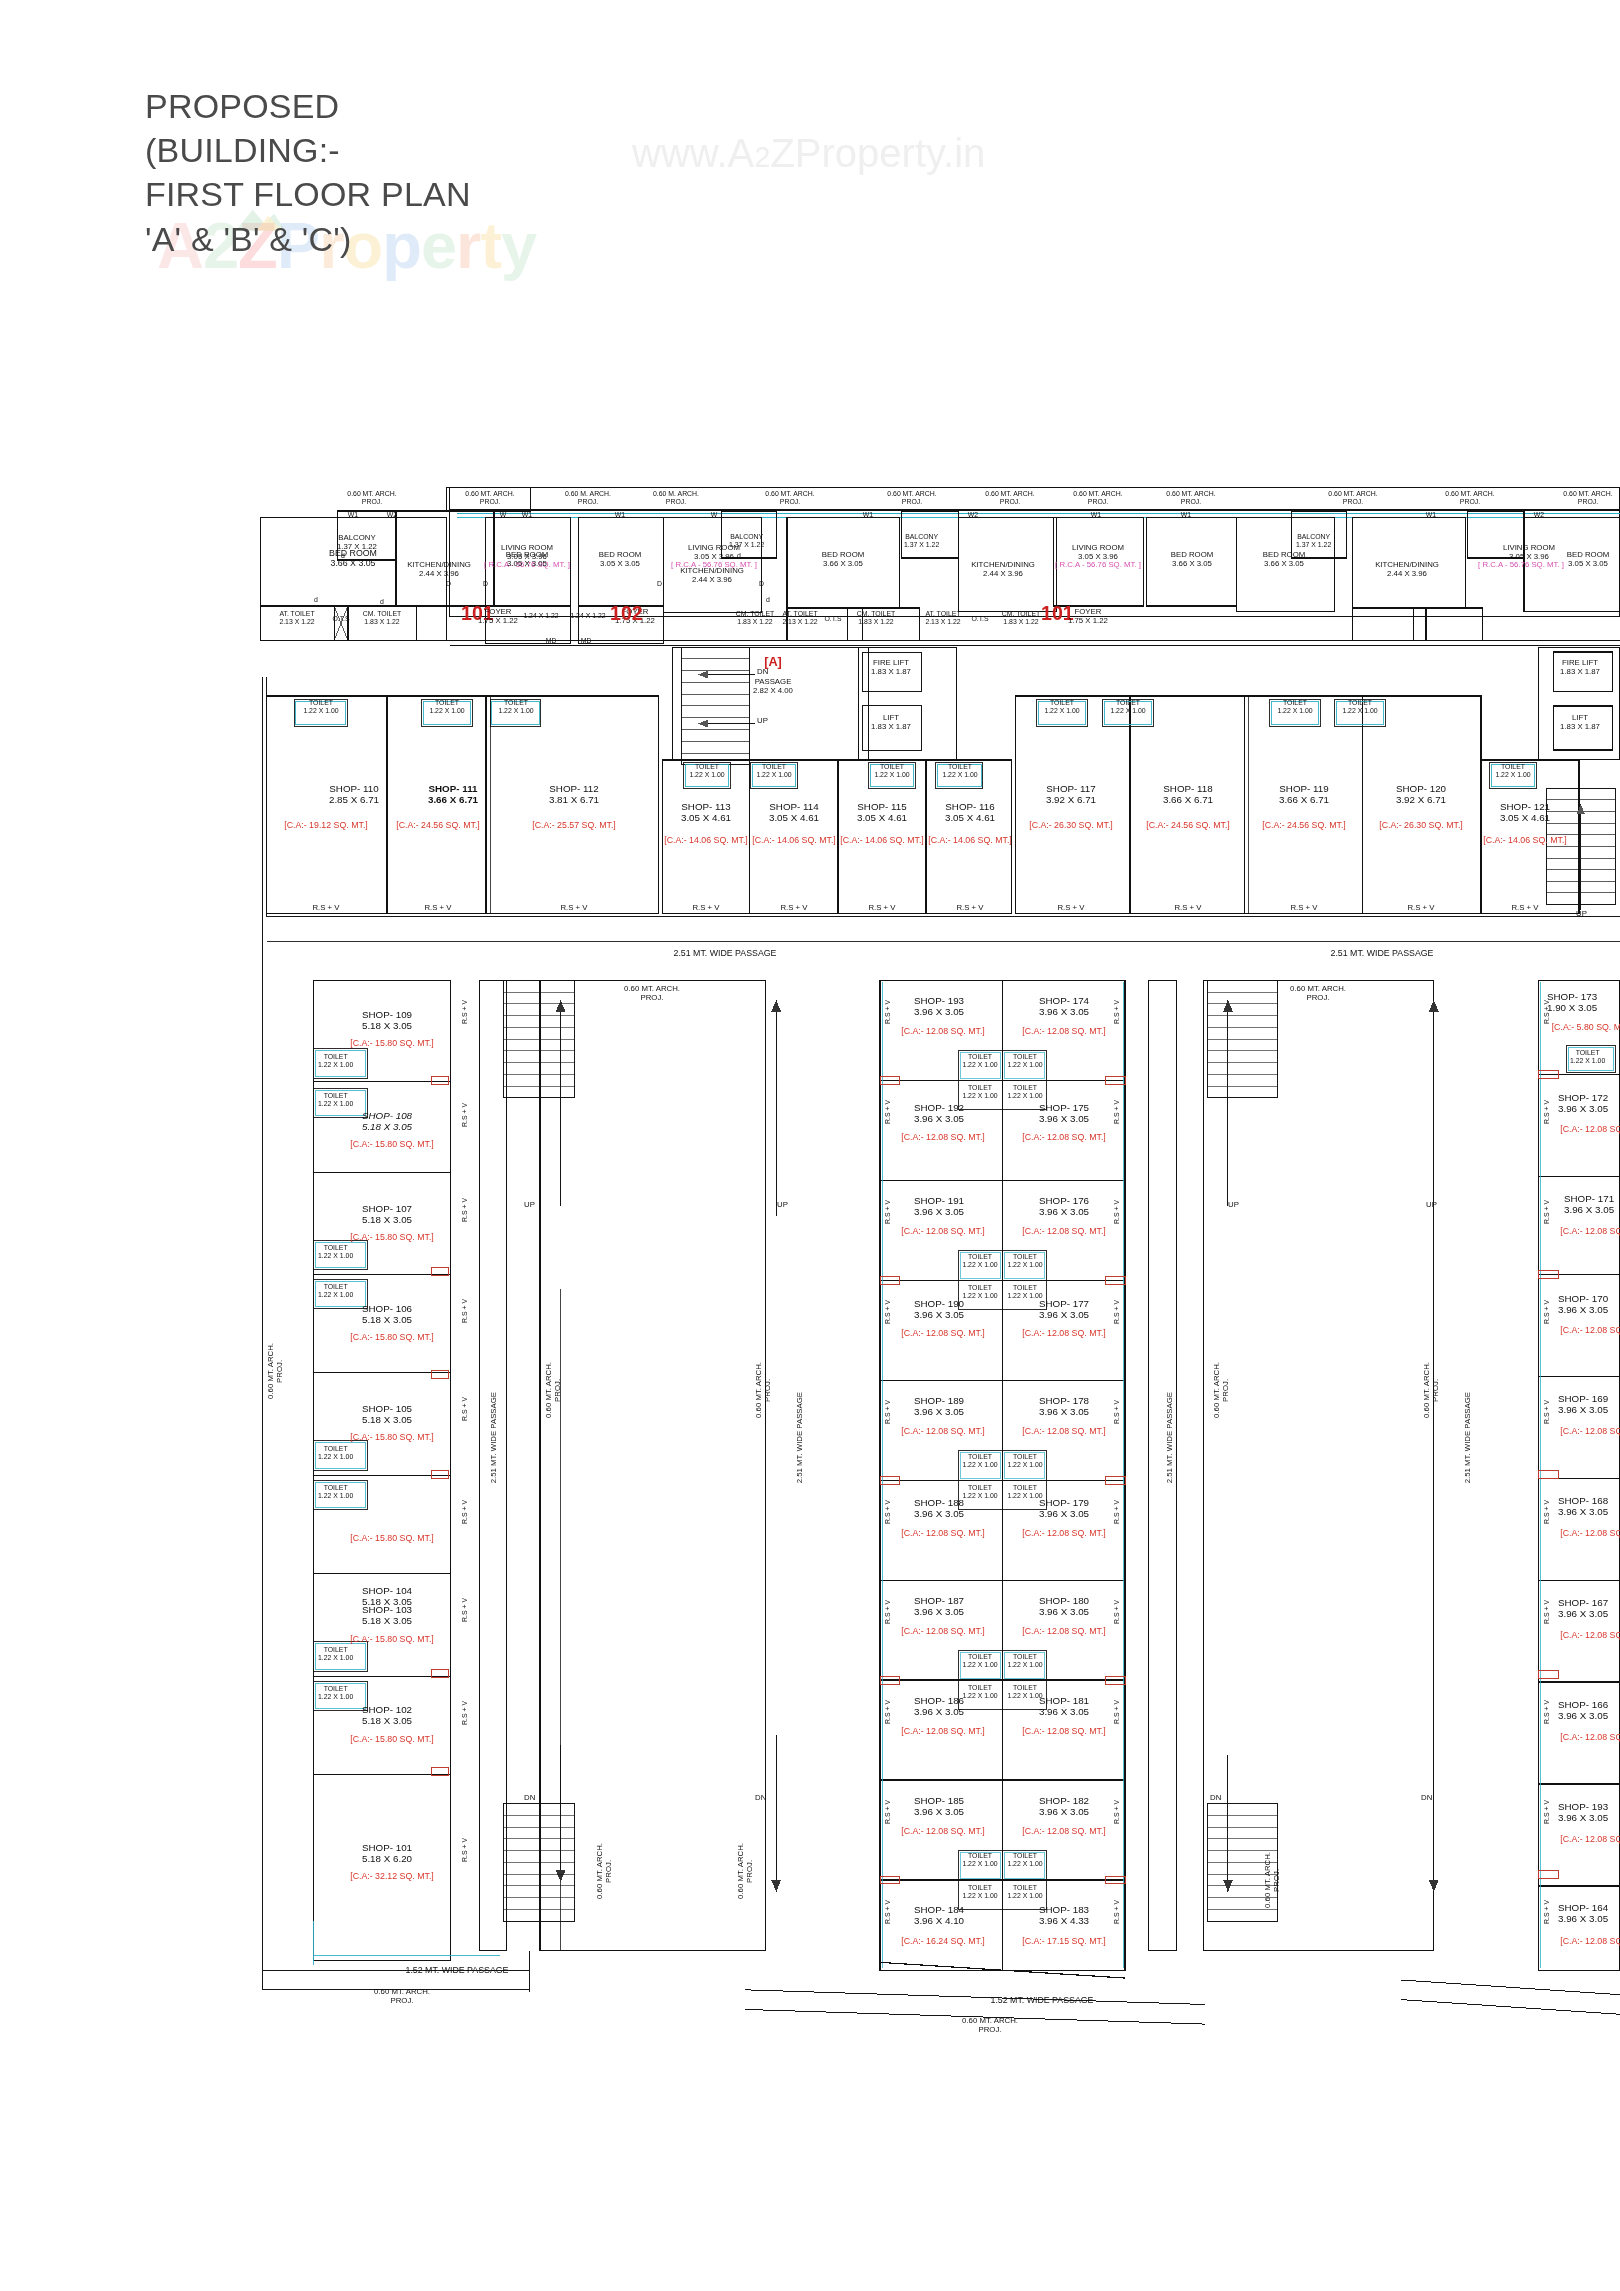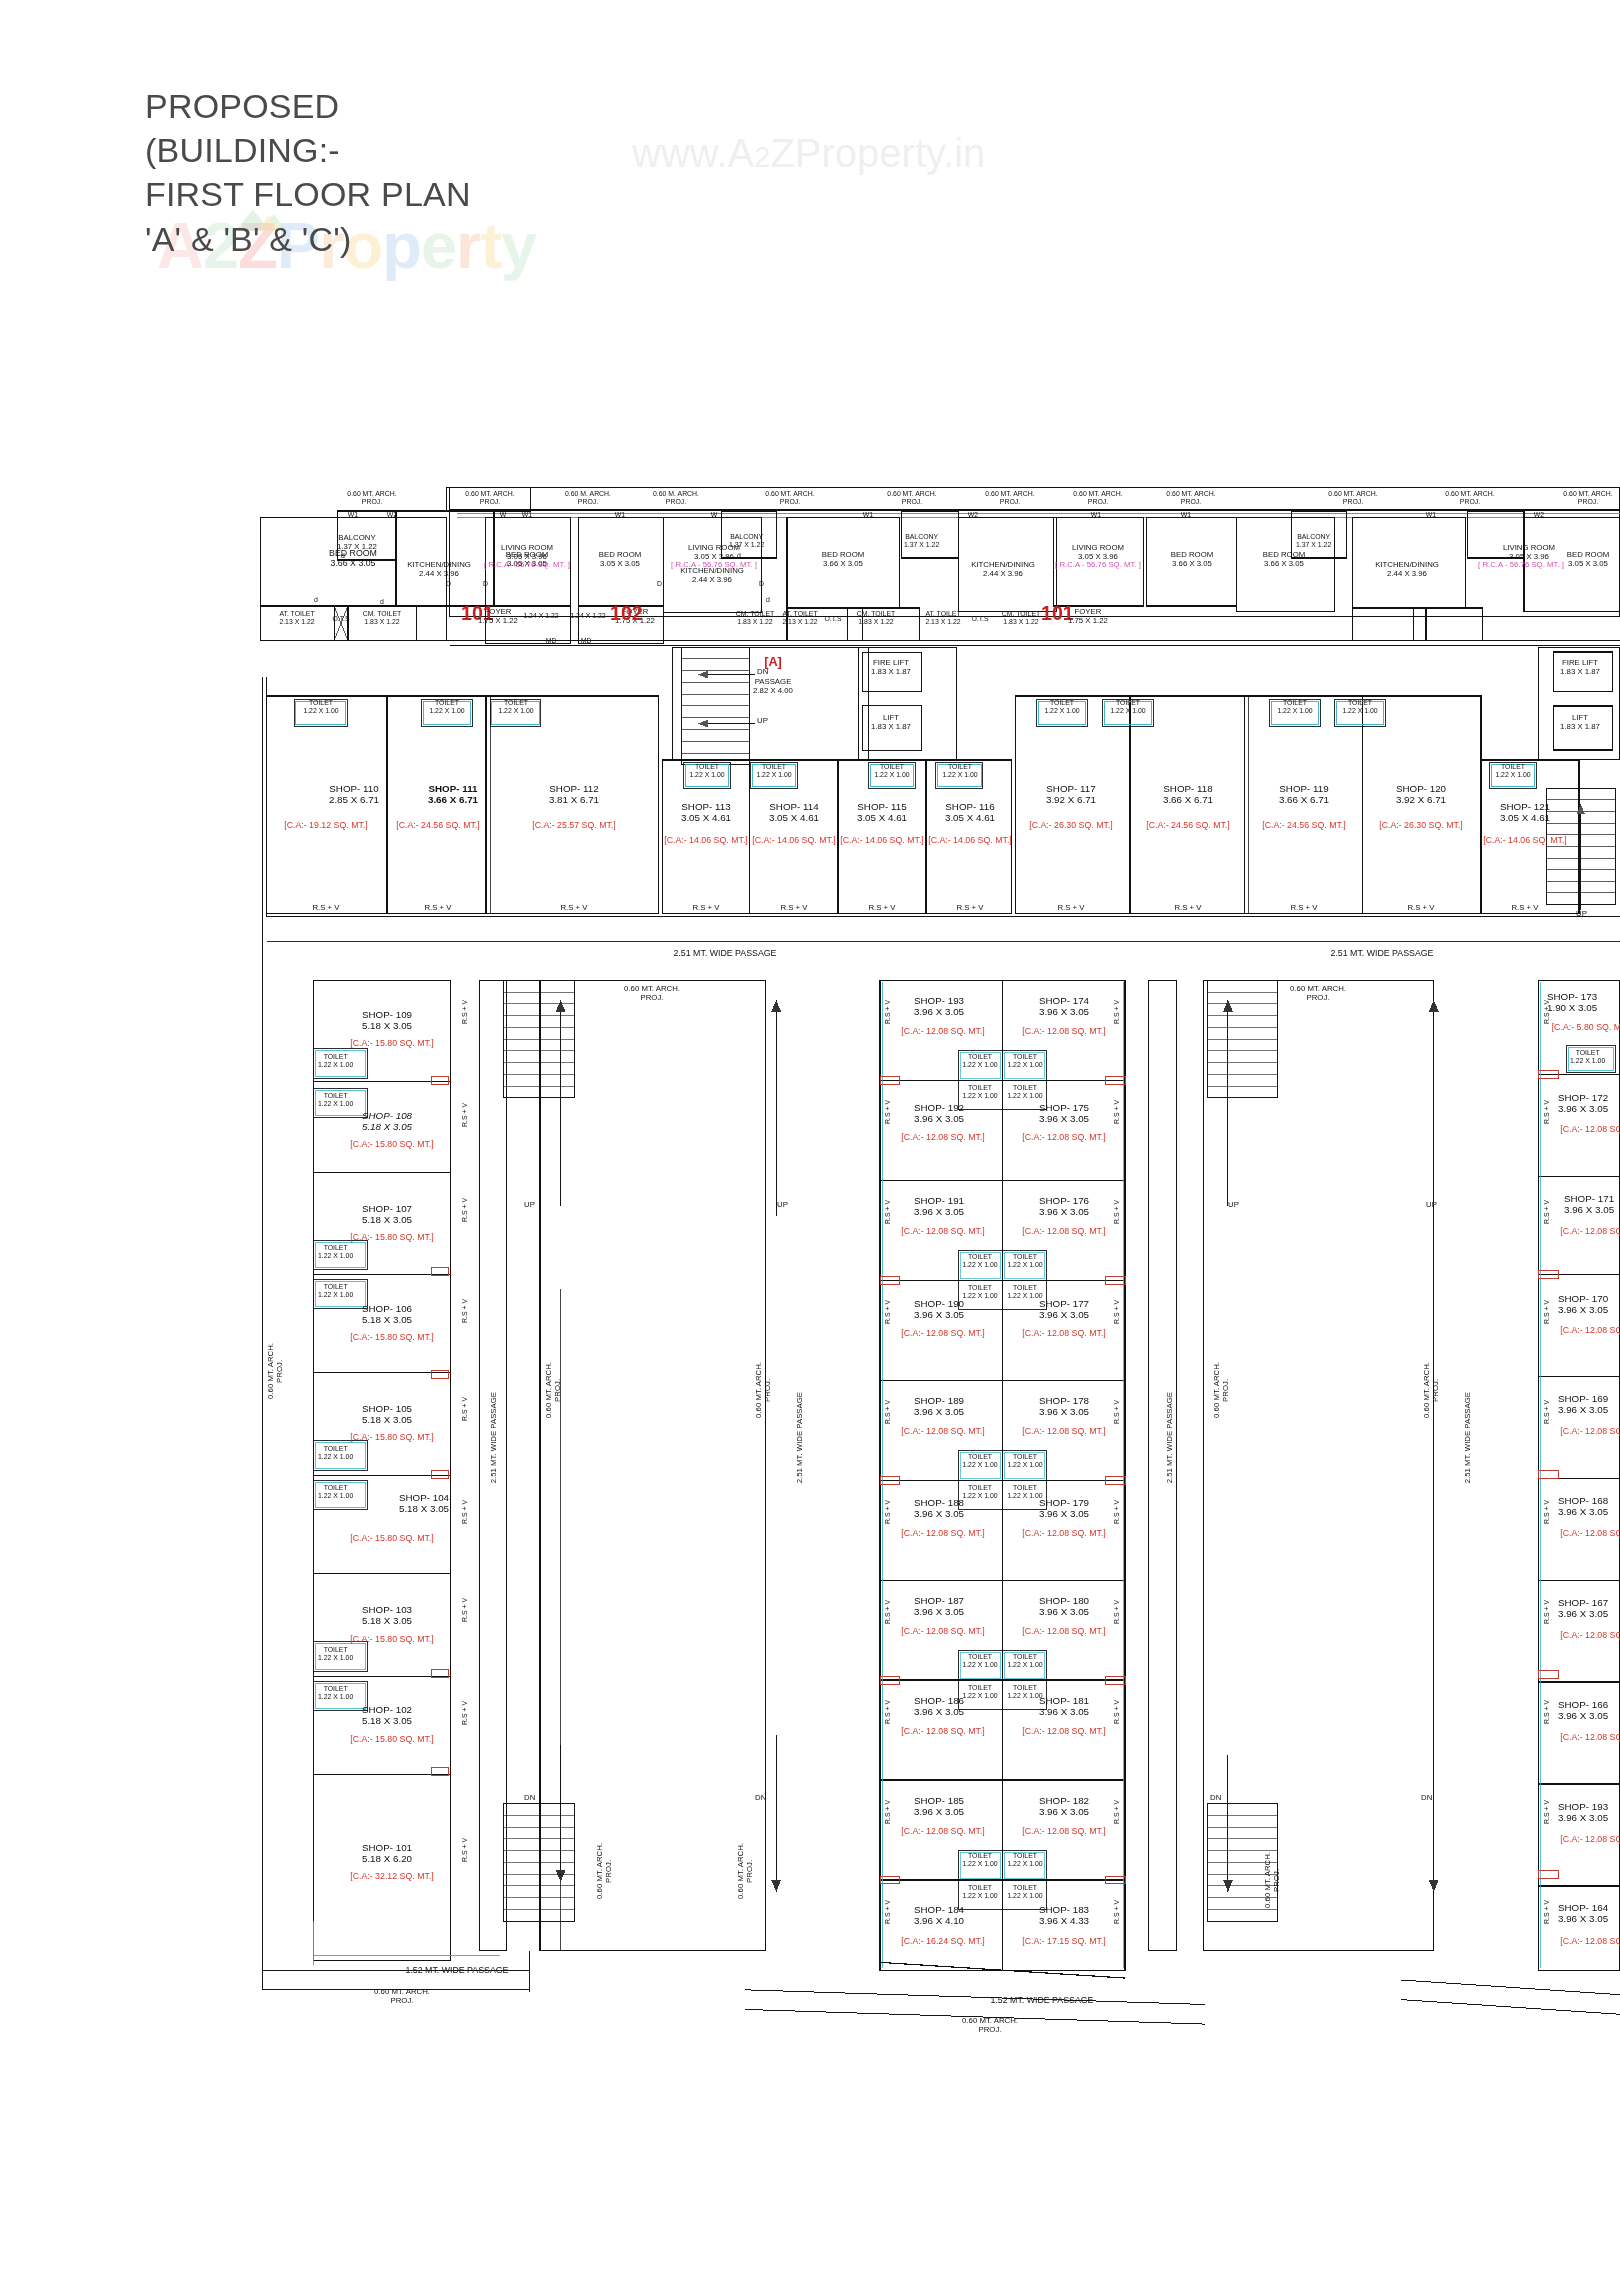--- a/index.html
+++ b/index.html
@@ -667,21 +667,21 @@
 <div class="lab t10 blk ctr" style="left:387px;top:1010px;"><span>SHOP- 109</span><br><span>5.18 X 3.05</span></div>
 <div class="lab t9 red ctr" style="left:392px;top:1039px;width:108px;margin-left:-54px;transform:none;">[C.A:- 15.80 SQ. MT.]</div>
 <div class="lab t10 blk ctr" style="left:387px;top:1111px;font-style:italic;"><span>SHOP- 108</span><br><span>5.18 X 3.05</span></div>
 <div class="lab t9 red ctr" style="left:392px;top:1140px;width:108px;margin-left:-54px;transform:none;">[C.A:- 15.80 SQ. MT.]</div>
 <div class="lab t10 blk ctr" style="left:387px;top:1204px;"><span>SHOP- 107</span><br><span>5.18 X 3.05</span></div>
 <div class="lab t9 red ctr" style="left:392px;top:1233px;width:108px;margin-left:-54px;transform:none;">[C.A:- 15.80 SQ. MT.]</div>
 <div class="lab t10 blk ctr" style="left:387px;top:1304px;"><span>SHOP- 106</span><br><span>5.18 X 3.05</span></div>
 <div class="lab t9 red ctr" style="left:392px;top:1333px;width:108px;margin-left:-54px;transform:none;">[C.A:- 15.80 SQ. MT.]</div>
 <div class="lab t10 blk ctr" style="left:387px;top:1404px;"><span>SHOP- 105</span><br><span>5.18 X 3.05</span></div>
 <div class="lab t9 red ctr" style="left:392px;top:1433px;width:108px;margin-left:-54px;transform:none;">[C.A:- 15.80 SQ. MT.]</div>
-<div class="lab t10 blk ctr" style="left:387px;top:1493px;margin-left:37px;"><span>SHOP- 104</span><br><span>5.18 X 3.05</span></div>
+<div class="lab t10 blk ctr" style="left:387px;top:1586px;"><span>SHOP- 104</span><br><span>5.18 X 3.05</span></div>
 <div class="lab t9 red ctr" style="left:392px;top:1534px;width:108px;margin-left:-54px;transform:none;">[C.A:- 15.80 SQ. MT.]</div>
 <div class="lab t10 blk ctr" style="left:387px;top:1605px;"><span>SHOP- 103</span><br><span>5.18 X 3.05</span></div>
 <div class="lab t9 red ctr" style="left:392px;top:1635px;width:108px;margin-left:-54px;transform:none;">[C.A:- 15.80 SQ. MT.]</div>
 <div class="lab t10 blk ctr" style="left:387px;top:1705px;"><span>SHOP- 102</span><br><span>5.18 X 3.05</span></div>
 <div class="lab t9 red ctr" style="left:392px;top:1735px;width:108px;margin-left:-54px;transform:none;">[C.A:- 15.80 SQ. MT.]</div>
 <div class="lab t10 blk ctr" style="left:387px;top:1843px;"><span>SHOP- 101</span><br><span>5.18 X 6.20</span></div>
 <div class="lab t9 red ctr" style="left:392px;top:1872px;width:108px;margin-left:-54px;transform:none;">[C.A:- 32.12 SQ. MT.]</div>
 
 <div class="lab t7 blk" style="left:318px;top:1053px;"><span>TOILET</span><br><span>1.22 X 1.00</span></div>
 <div class="lab t7 blk" style="left:318px;top:1092px;"><span>TOILET</span><br><span>1.22 X 1.00</span></div>

